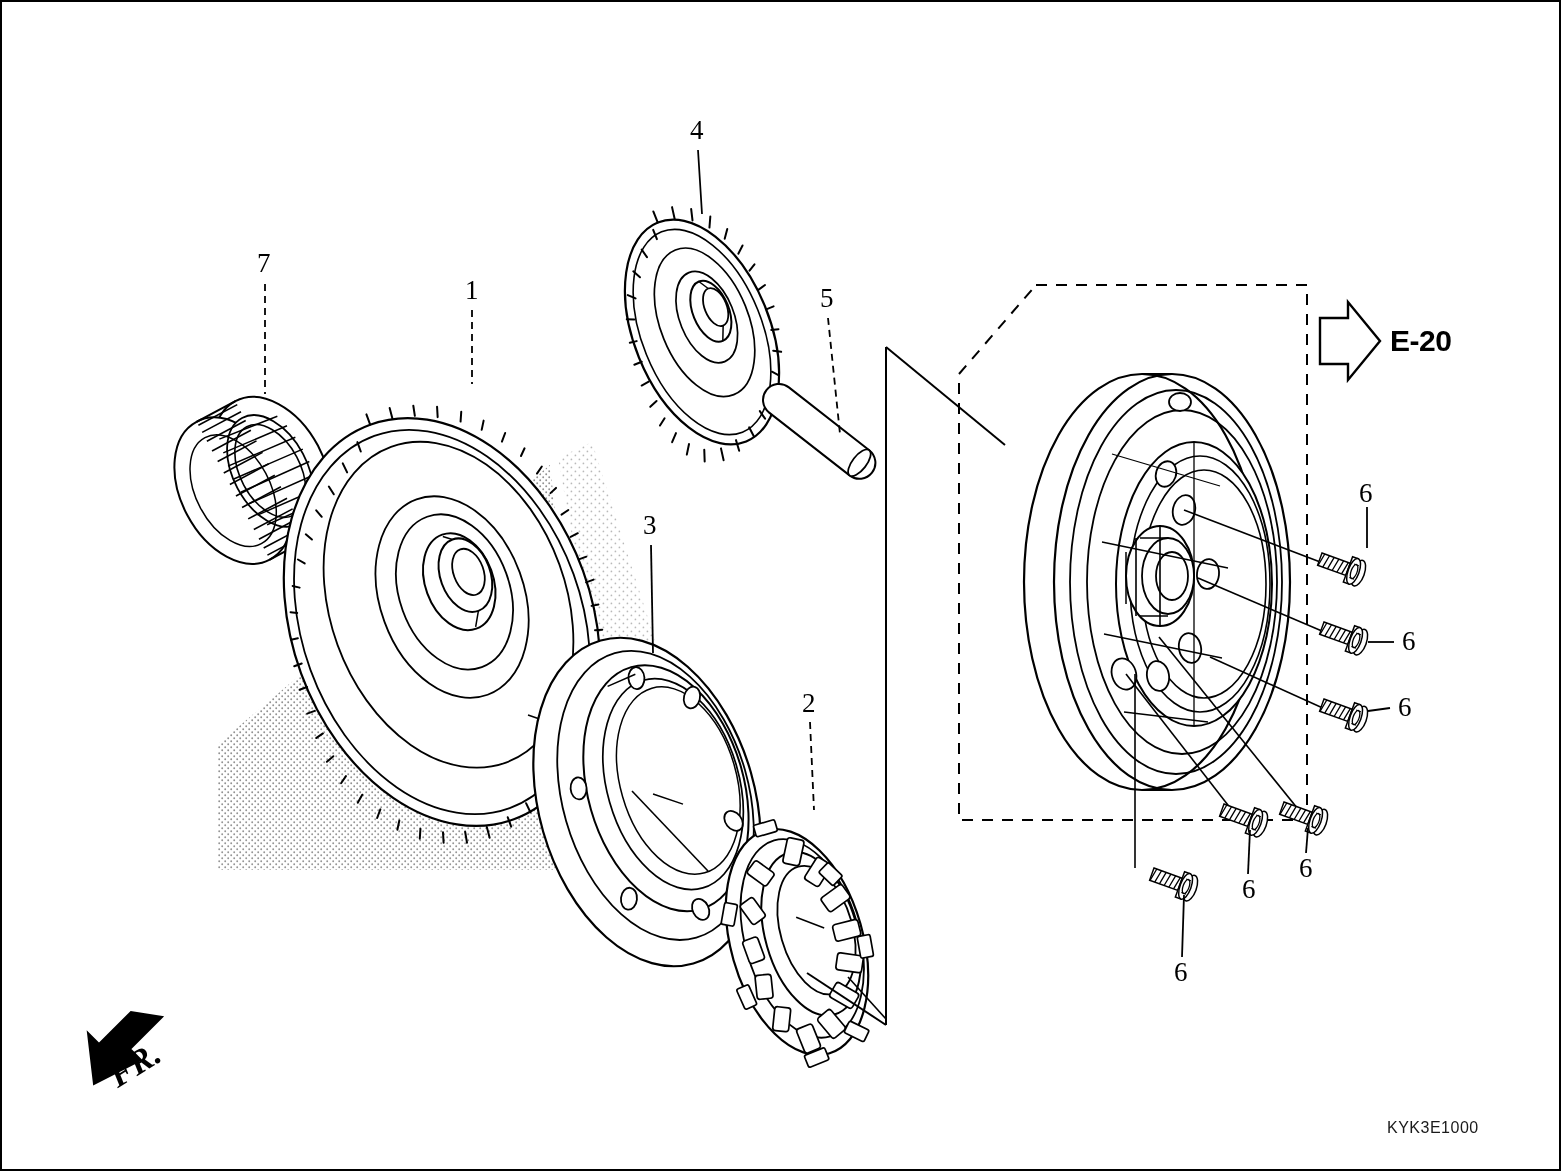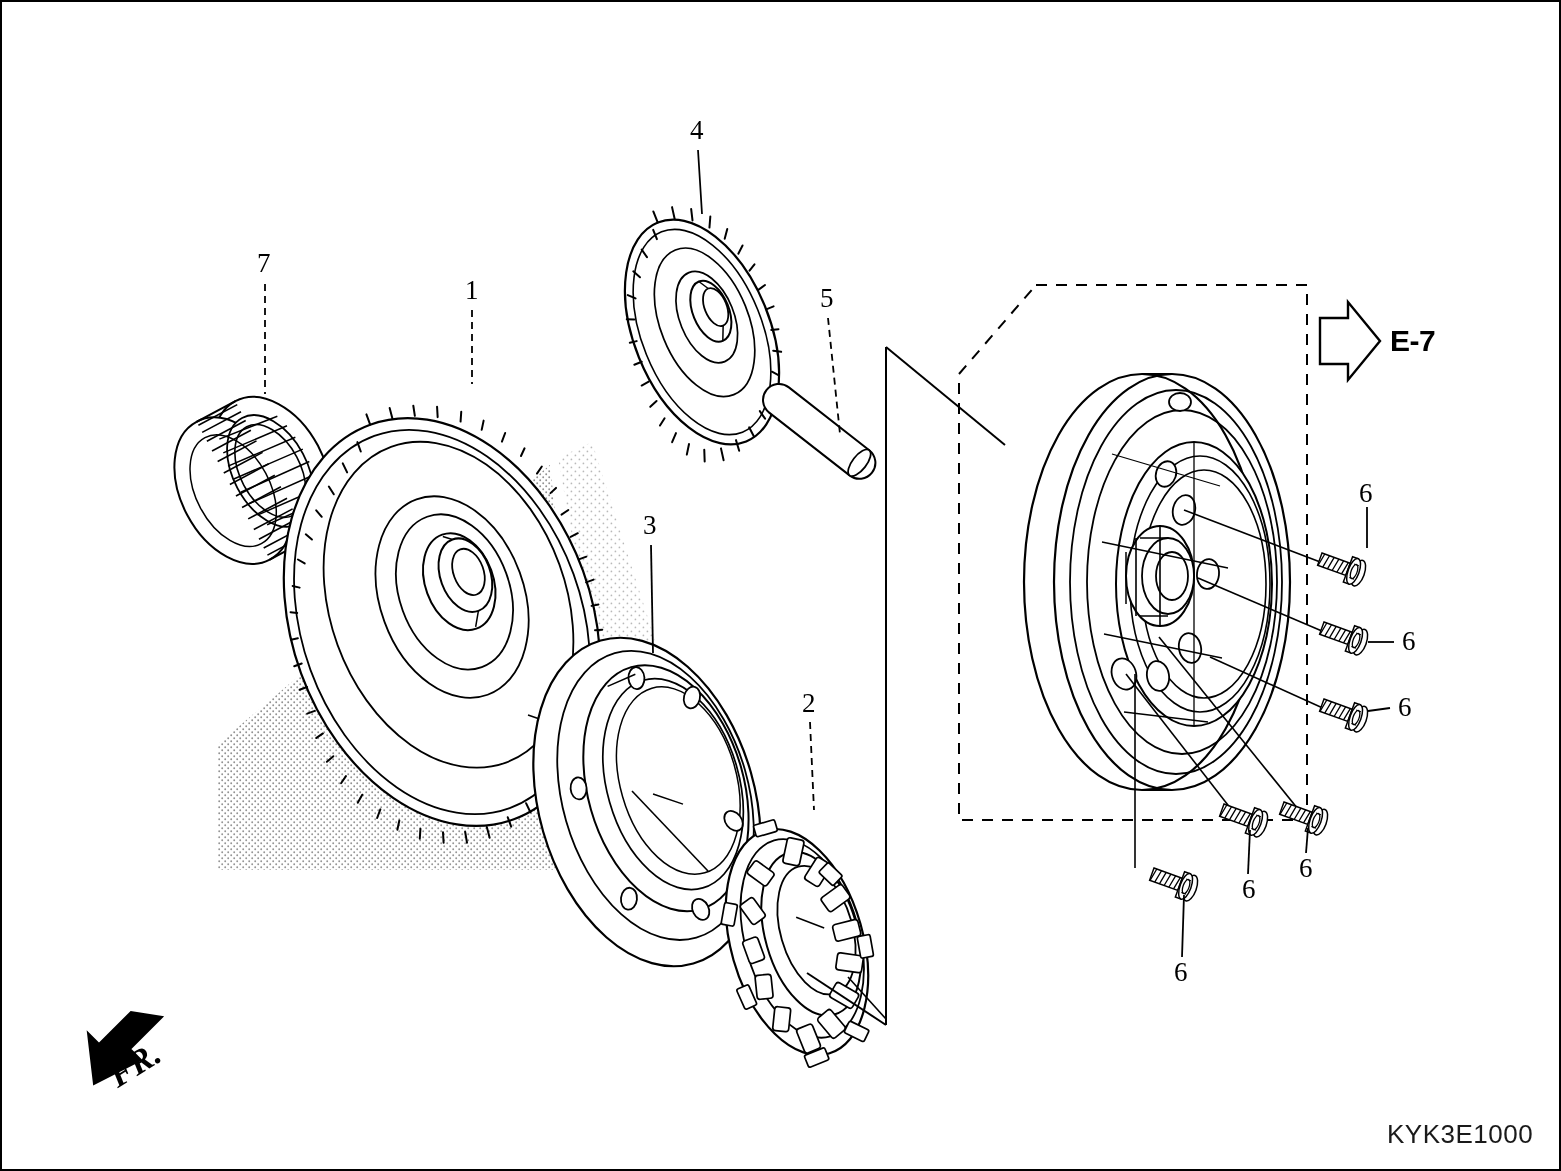--- a/index.html
+++ b/index.html
@@ -49,21 +49,21 @@
     font-weight: bold;
     font-style: italic;
     font-size: 34px;
     color: #000000;
     transform: rotate(-32deg);
     transform-origin: left bottom;
   }
   .sheet-code {
     position: absolute;
     font-family: "Liberation Sans", sans-serif;
-    font-size: 26px;
+    font-size: 16px;
     letter-spacing: 0.5px;
     color: #1a1a1a;
   }
 </style>
 </head>
 <body>
 
 <div id="page">
 
   <svg id="diagram-svg" viewBox="0 0 1561 1171">
@@ -424,19 +424,19 @@
   <div class="callout" style="left:818px; top:283px;">5</div>
   <div class="callout" style="left:641px; top:510px;">3</div>
   <div class="callout" style="left:800px; top:688px;">2</div>
   <div class="callout" style="left:1357px; top:478px;">6</div>
   <div class="callout" style="left:1400px; top:626px;">6</div>
   <div class="callout" style="left:1396px; top:692px;">6</div>
   <div class="callout" style="left:1240px; top:874px;">6</div>
   <div class="callout" style="left:1297px; top:853px;">6</div>
   <div class="callout" style="left:1172px; top:957px;">6</div>
 
-  <div class="ref-label" style="left:1388px; top:322px;">E-7</div>
+  <div class="ref-label" style="left:1388px; top:322px;">E-20</div>
 
   <div class="fr-label" style="left:120px; top:1055px;">FR.</div>
 
   <div class="sheet-code" style="left:1385px; top:1117px;">KYK3E1000</div>
 
 </div>
 
 </body></html>

